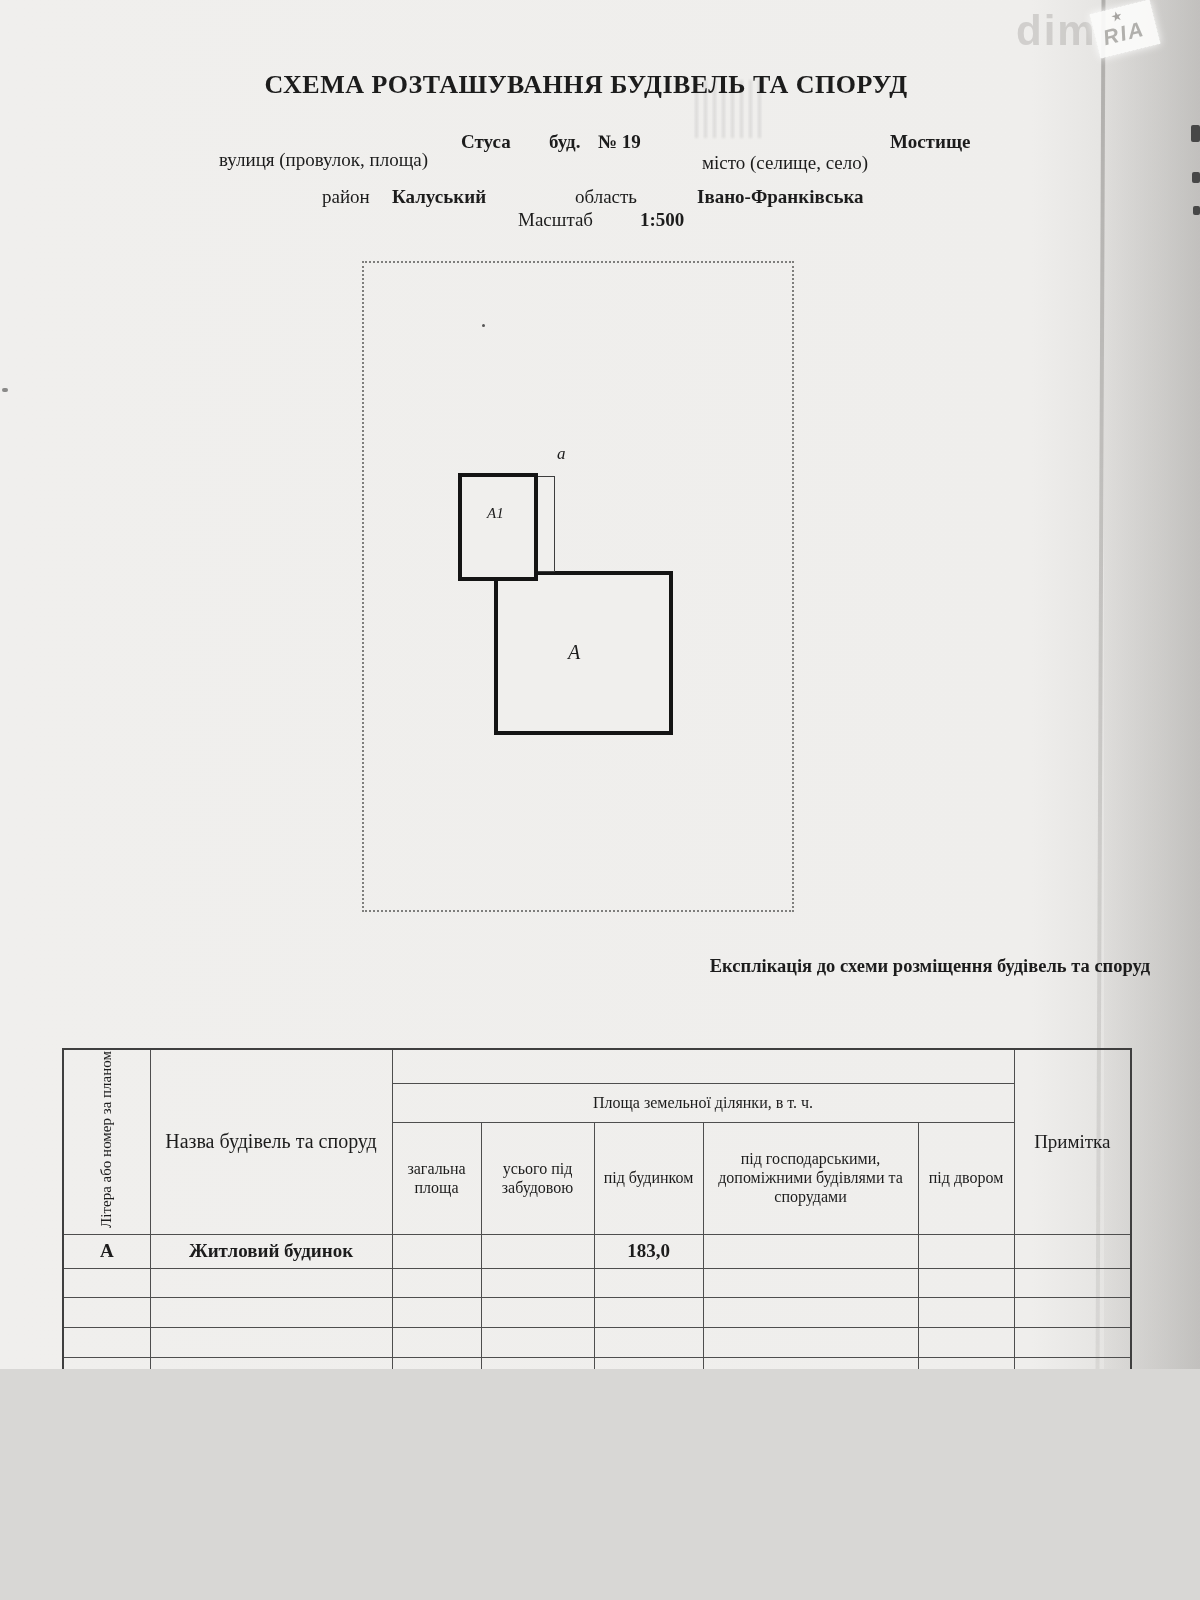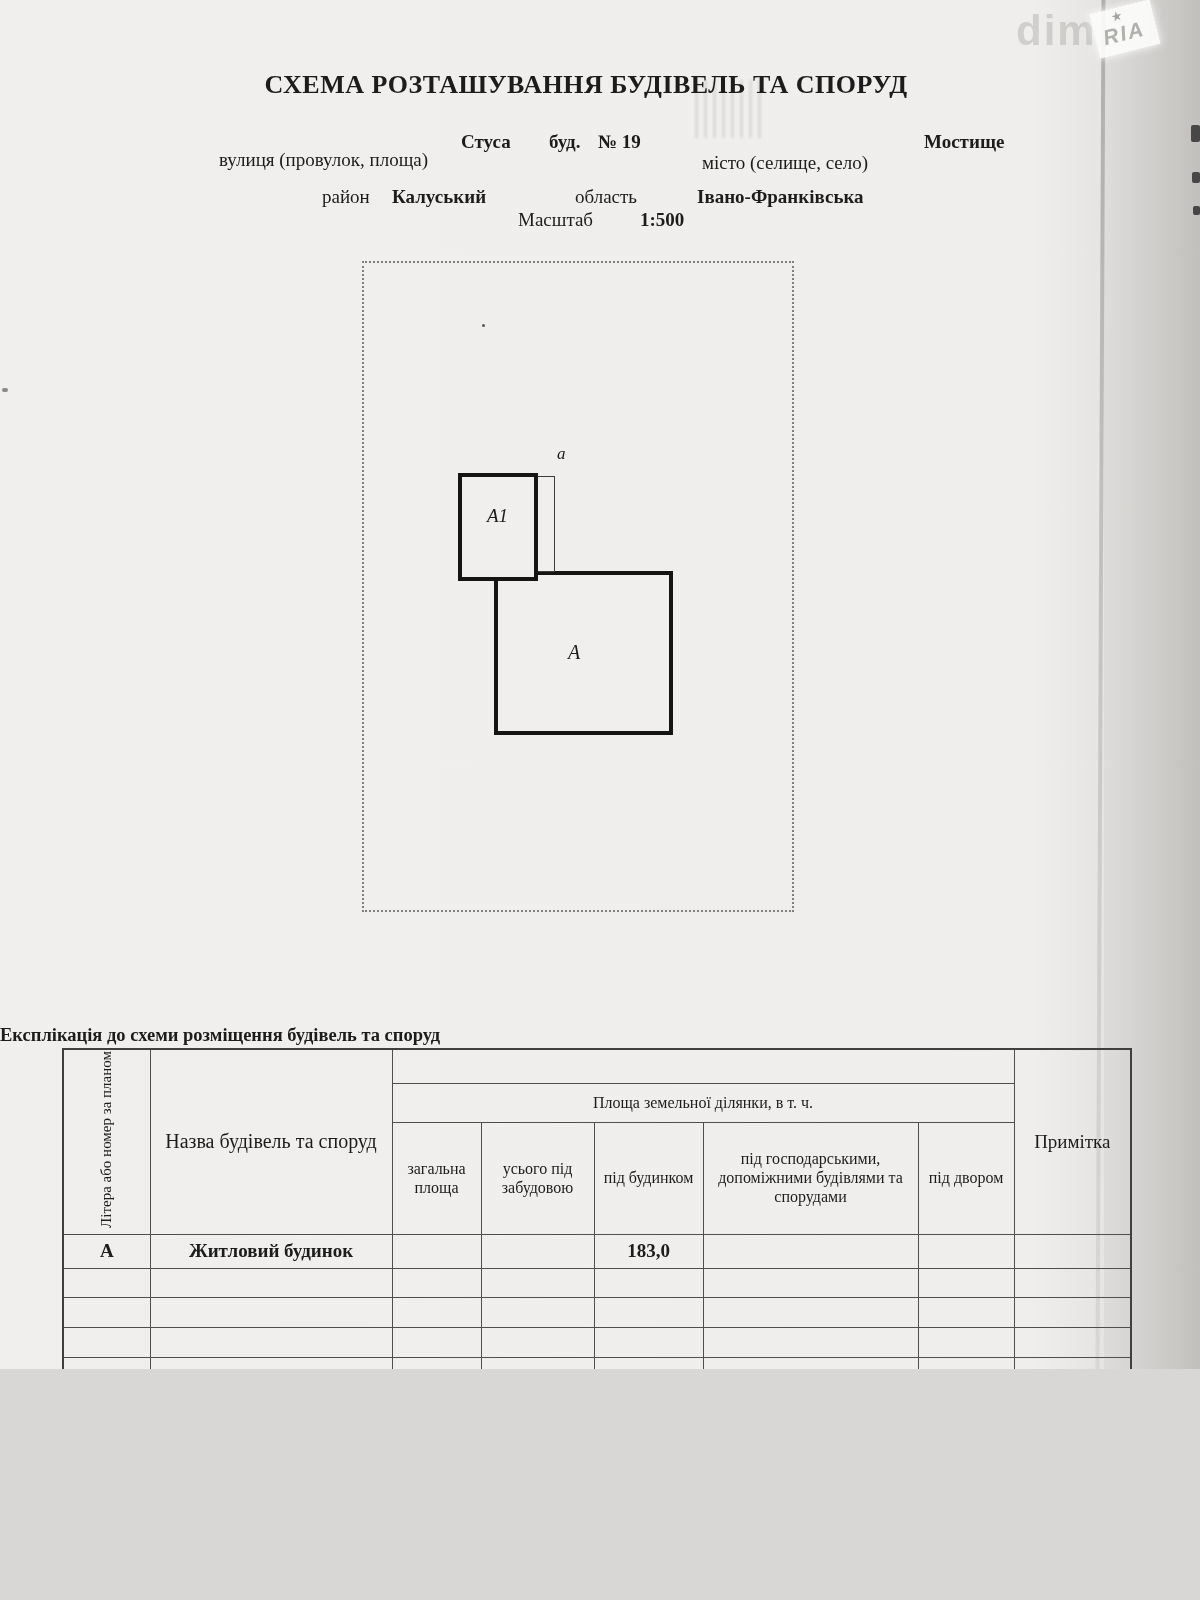--- a/index.html
+++ b/index.html
@@ -74,30 +74,30 @@
   
   .plan-boundary{
     left:362px;top:261px;width:432px;height:651px;
     border:2px dotted #7e7e7c;
     box-sizing:border-box;
   }
   .bld{box-sizing:border-box;background:#f0efed;}
   .bld-a   {left:494px;top:571px;width:179px;height:164px;border:4px solid #141414;z-index:1;}
   .bld-a1  {left:458px;top:473px;width:80px;height:108px;border:4px solid #141414;z-index:3;}
   .bld-por {left:535px;top:476px;width:20px;height:96px;border:1.5px solid #3d3d3d;z-index:2;}
-  .plan-label{font-style:italic;font-size:19px;z-index:4;}
+  .plan-label{font-style:italic;font-size:15px;z-index:4;}
   .lbl-a1{left:487px;top:505px;}
   .lbl-a {left:568px;top:641px;font-size:20px;}
   .lbl-por{left:557px;top:444px;font-size:17px;}
   .plan-dot{left:482px;top:324px;width:3px;height:3px;background:#555;border-radius:50%;}
 
   
   .expl-title{
-    left:0;top:1025px;width:1150px;
-    text-align:left;font-size:18.5px;font-weight:bold;
+    left:0;top:956px;width:1150px;
+    text-align:right;font-size:18.5px;font-weight:bold;
   }
   .expl-wrap{left:62px;top:1048px;}
   table.expl{
     border-collapse:collapse;table-layout:fixed;
     width:1068px;
     border:2px solid #3f3f3f;
     font-size:16px;
   }
   table.expl td{
     border:1px solid #4e4e4e;
@@ -139,21 +139,21 @@
     <span class="wm-ria">RIA</span>
   </div>
 
   <div class="abs doc-title">СХЕМА РОЗТАШУВАННЯ БУДІВЕЛЬ ТА СПОРУД</div>
 
   <span class="abs h-line" style="left:219px;top:149px;">вулиця (провулок, площа)</span>
   <span class="abs h-line bold" style="left:461px;top:131px;">Стуса</span>
   <span class="abs h-line" style="left:549px;top:131px;font-weight:bold;">буд.</span>
   <span class="abs h-line bold" style="left:598px;top:131px;">№ 19</span>
   <span class="abs h-line" style="left:702px;top:131px;margin-top:21px;">місто (селище, село)</span>
-  <span class="abs h-line bold" style="left:890px;top:131px;margin-left:34px;">Мостище</span>
+  <span class="abs h-line bold" style="left:890px;top:131px;">Мостище</span>
 
   <span class="abs h-line" style="left:322px;top:186px;">район</span>
   <span class="abs h-line bold" style="left:392px;top:186px;">Калуський</span>
   <span class="abs h-line" style="left:575px;top:186px;">область</span>
   <span class="abs h-line bold" style="left:697px;top:186px;">Івано-Франківська</span>
 
   <span class="abs h-line" style="left:518px;top:209px;">Масштаб</span>
   <span class="abs h-line bold" style="left:640px;top:209px;">1:500</span>
 
   <div class="abs plan-boundary"></div>

